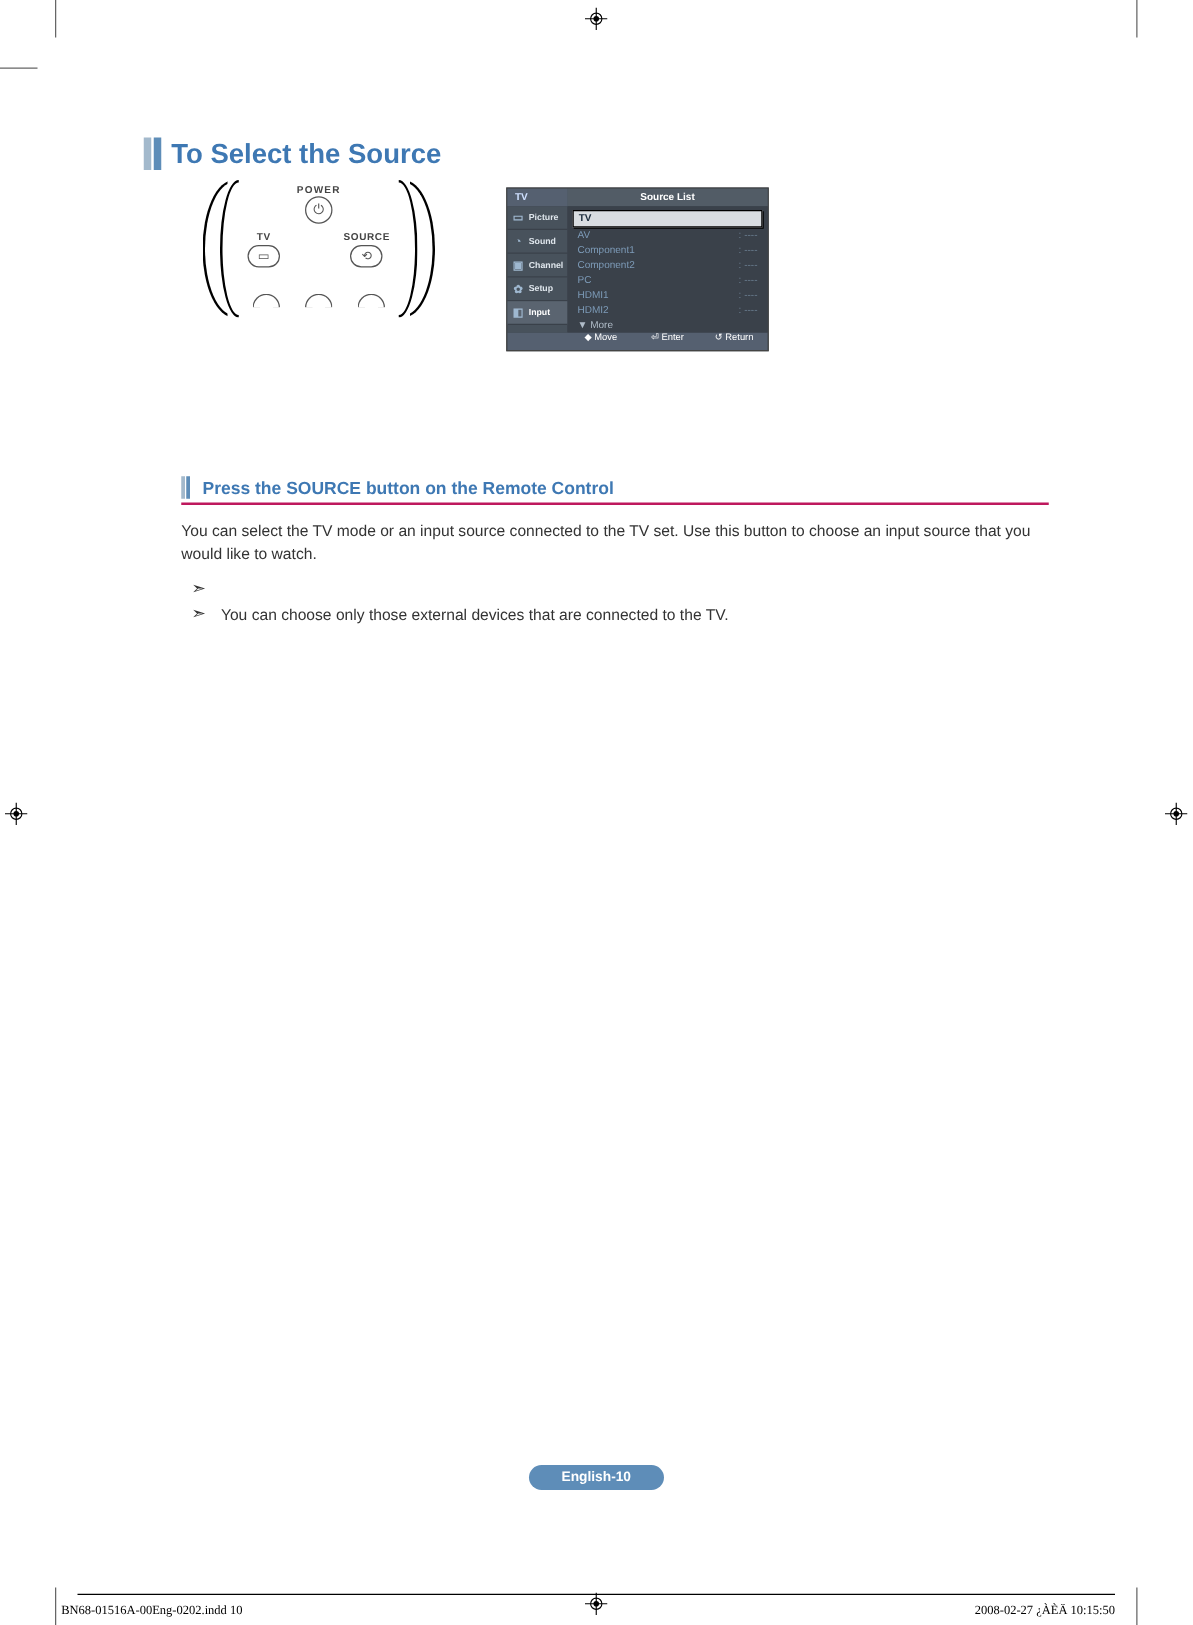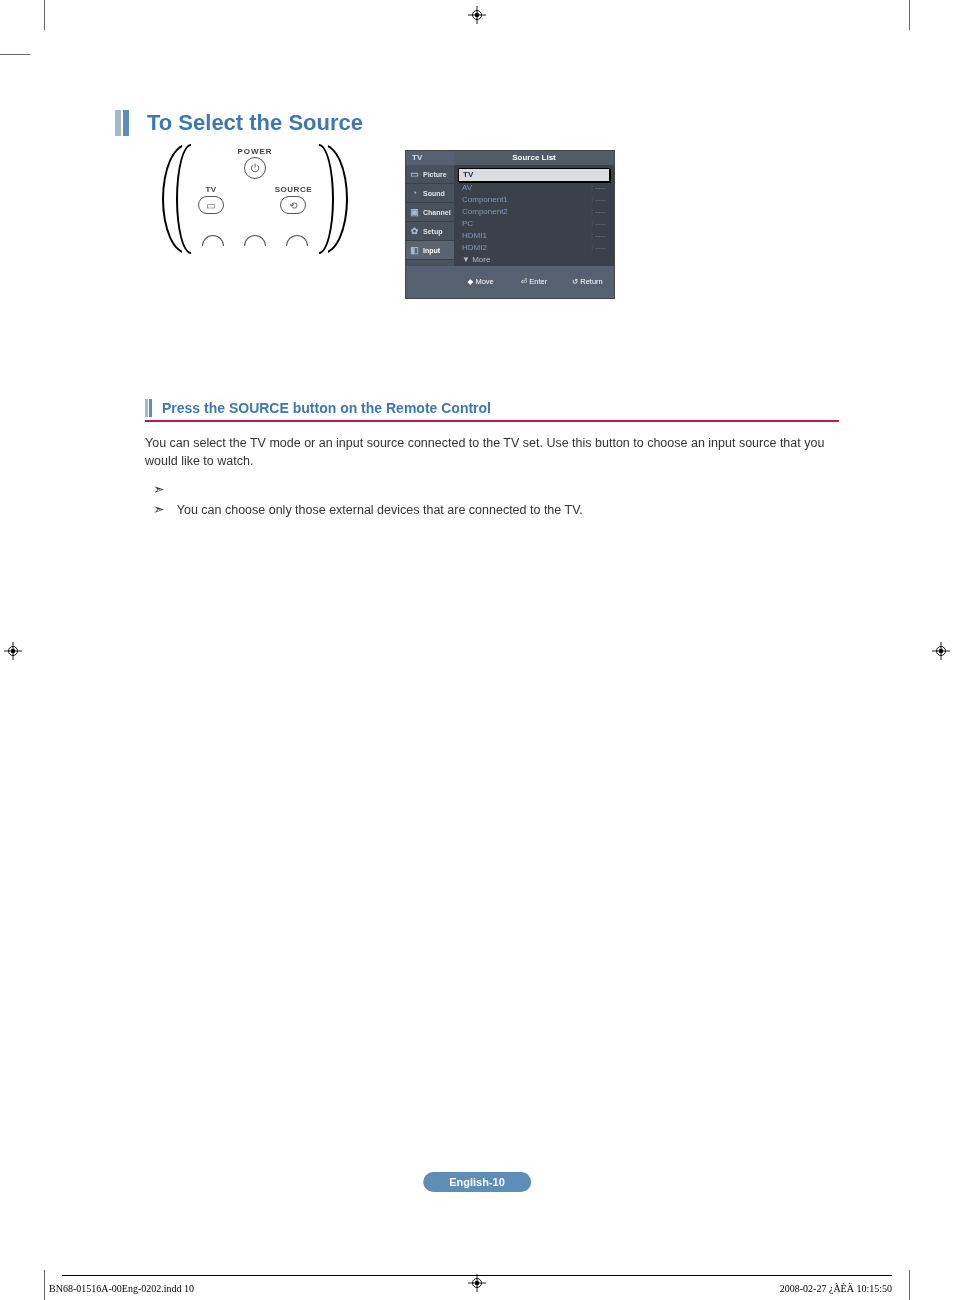--- a/index.html
+++ b/index.html
@@ -24,21 +24,21 @@
   .reg-bot { left:468px; bottom:8px; }
   .reg-left { left:4px; top:642px; }
   .reg-right { right:4px; top:642px; }
 
   .page {
     position: absolute;
     left: 115px; right: 115px; top: 110px; bottom: 80px;
   }
 
   .main-heading-row {
-    display: flex; align-items: center; gap: 10px; margin-bottom: 14px;
+    display: flex; align-items: center; margin-bottom: 14px;
   }
   .bar-outer {
     width: 22px; height: 26px; display:flex; gap:2px;
   }
   .bar-outer .seg1 { width:6px; height:100%; background:#a3b9cc; }
   .bar-outer .seg2 { width:6px; height:100%; background:#5e8db8; }
   .main-heading {
     color:#3e78b3; font-size:22px; font-weight:bold;
   }
 
@@ -130,21 +130,21 @@
     color:#7d9bb8; font-size:8px;
   }
   .osd-main .row.selected {
     background:#d9dde1; color:#1a2a3a; font-weight:bold; border:1px solid #000;
     box-shadow: 1px 1px 0 #000;
   }
   .osd-main .row .val { color:#6b7f92; }
   .osd-main .row-more { color:#b0bcc8; padding:2px 4px; }
   .osd-footer {
     display:flex; background:#556070; color:#fff; font-size:7.5px;
-    height:32px; align-items:center;
+    height:14px; align-items:flex-start;
   }
   .osd-footer .fcell { flex:1; text-align:center; }
   .osd-footer .fcell.sidepad { width:48px; flex:none; background:#48525c;}
 
   
   .sub-heading-row {
     display:flex; align-items:center; gap:8px; border-bottom:2px solid #be185d;
     padding-bottom:3px; margin:0 0 12px 30px;
   }
   .sub-bar {

